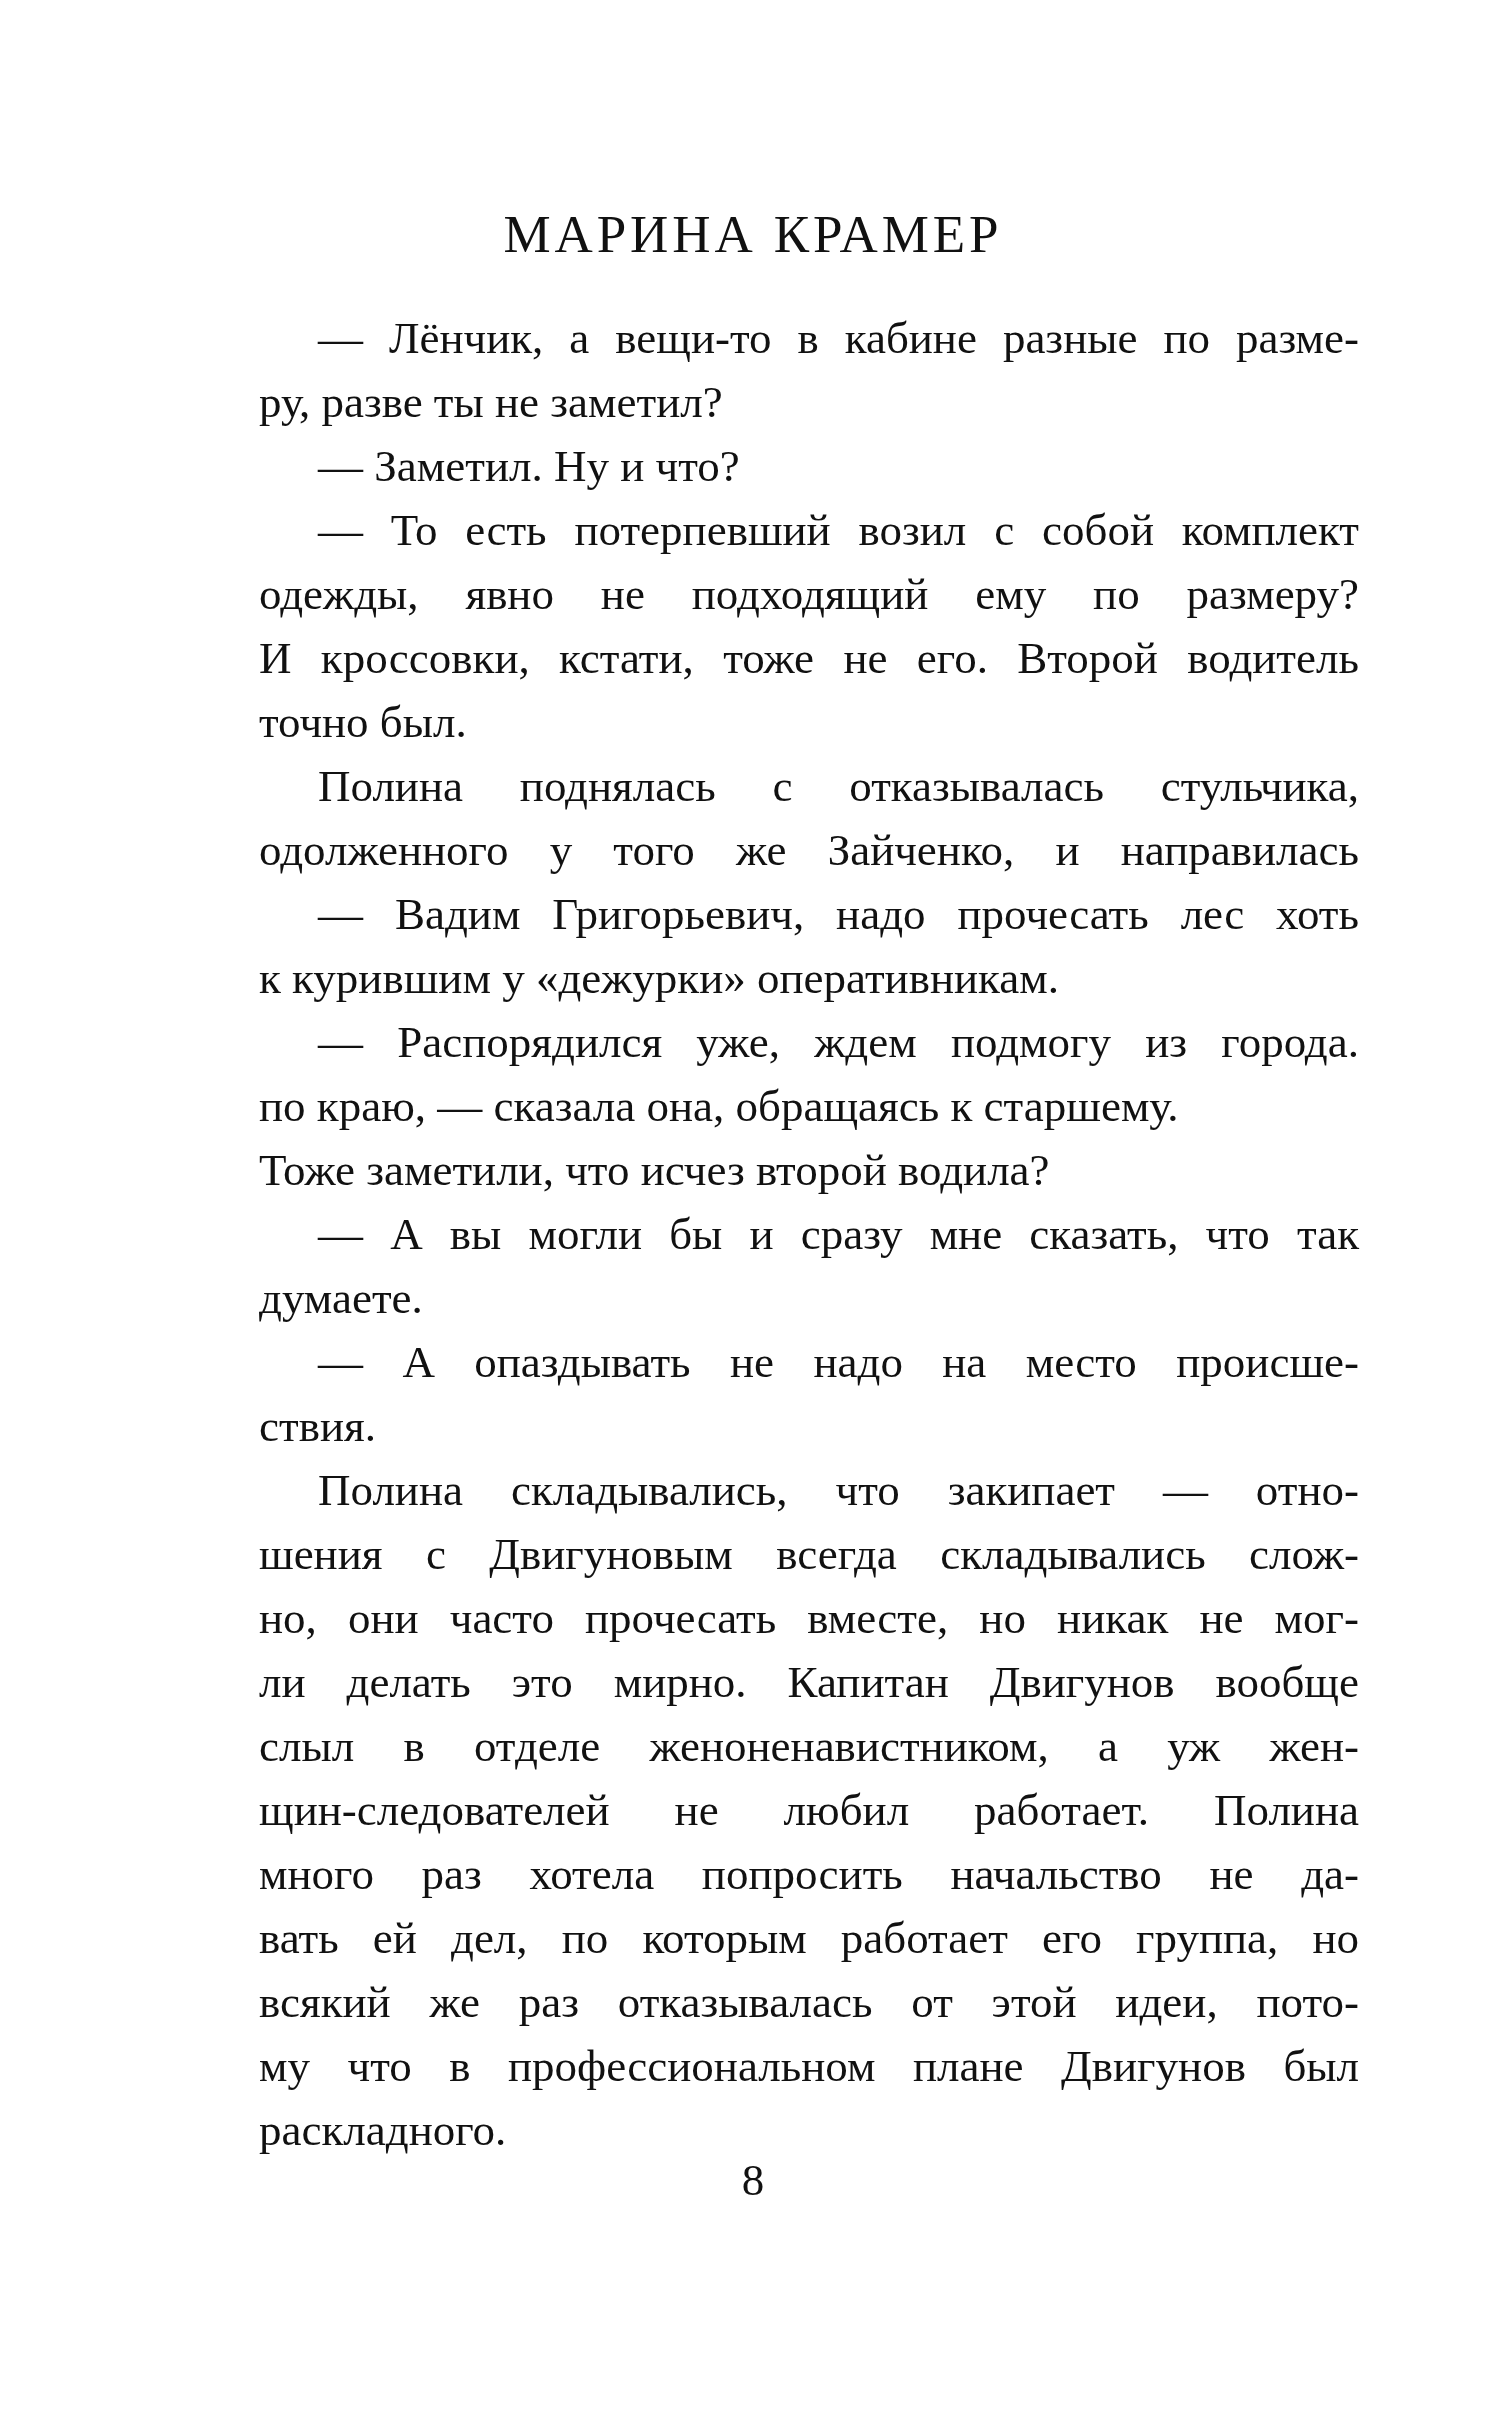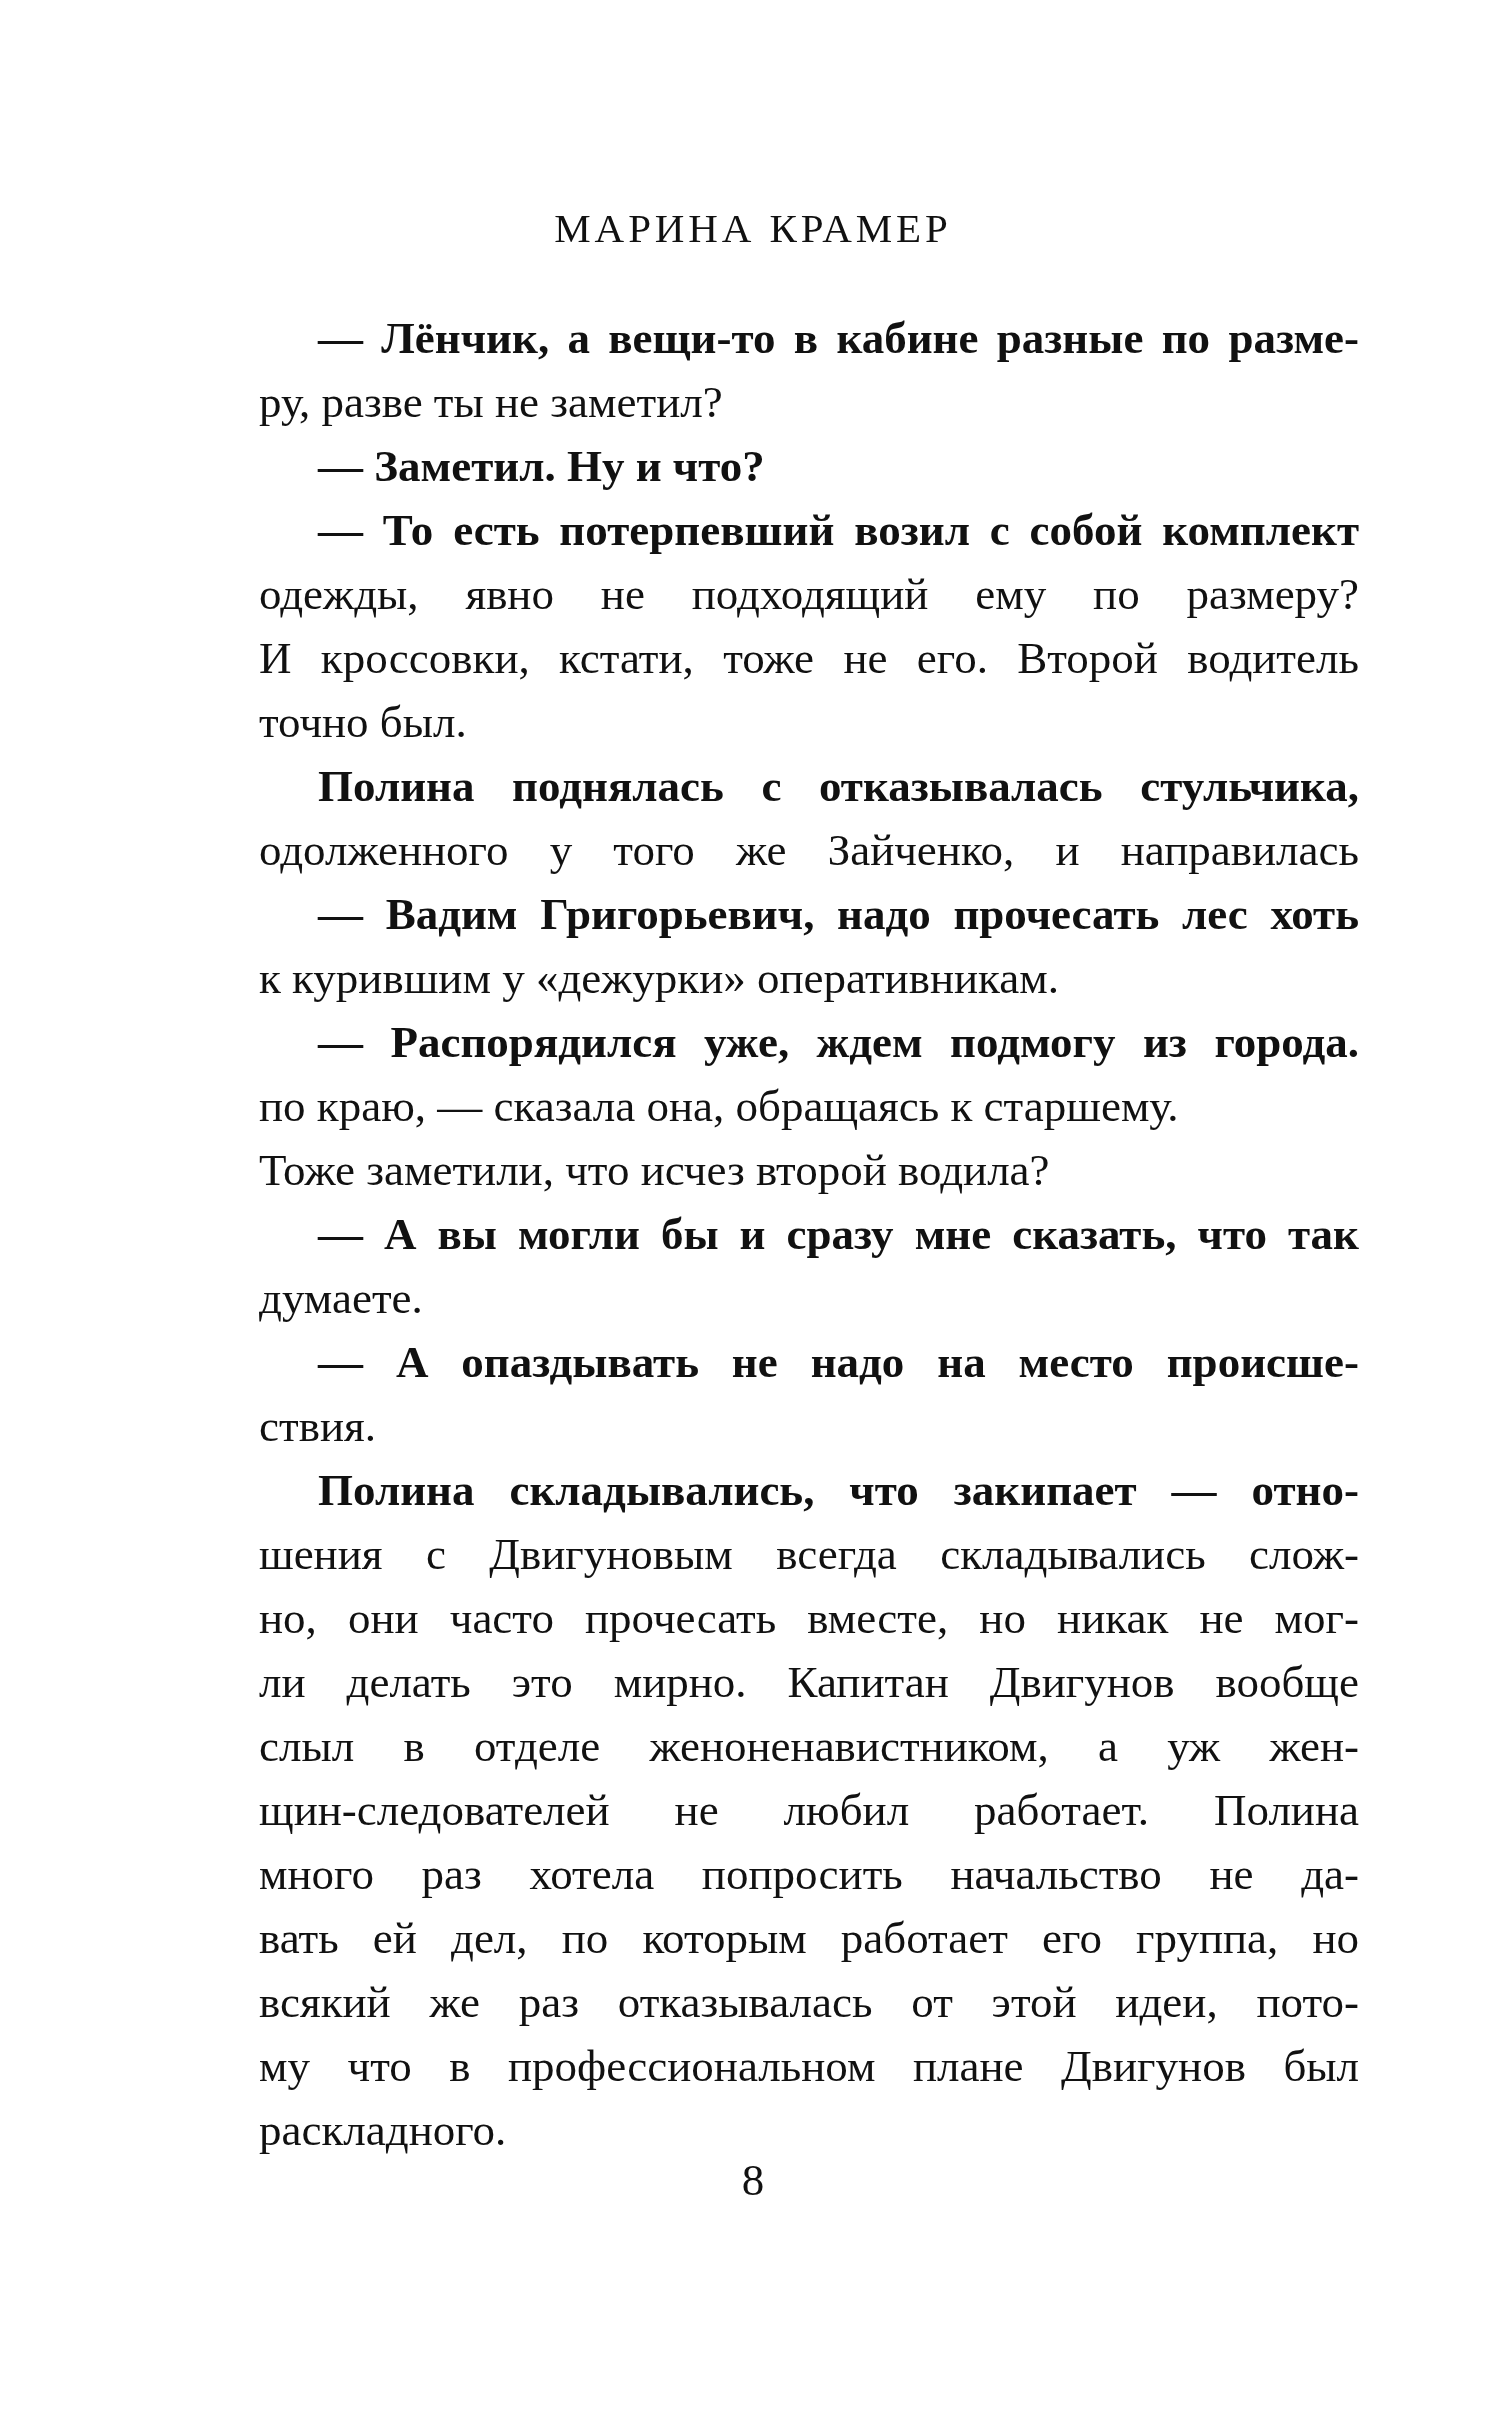--- a/index.html
+++ b/index.html
@@ -1,25 +1,25 @@
 <!DOCTYPE html>
 <html><head>
 <meta charset="utf-8">
 <style>
   html, body { margin: 0; padding: 0; background: #ffffff; }
   body { width: 1506px; height: 2432px; position: relative; overflow: hidden;
          font-family: "Liberation Serif", "DejaVu Serif", serif; color: #111111; }
   .header { position: absolute; top: 204px; left: 0; width: 1506px; text-align: center;
-            font-size: 41px; letter-spacing: 3.9px; }
+            font-size: 53px; letter-spacing: 3.9px; }
   .body-text { position: absolute; top: 306px; left: 259px; width: 1100px;
                font-size: 45px; line-height: 64px; }
   .line { display: block; height: 64px; white-space: nowrap; text-align: justify;
           text-align-last: justify; }
   .line.last { text-align-last: left; }
-  .line.indent { padding-left: 59px; font-weight: bold; }
+  .line.indent { padding-left: 59px; }
   .pagenum { position: absolute; top: 2154px; left: 0; width: 1506px; text-align: center;
              font-size: 45px; }
 </style>
 </head>
 <body>
 
 <div class="header">МАРИНА КРАМЕР</div>
 
 <div class="body-text" id="body-text">
     <span class="line indent">— Лёнчик, а вещи-то в кабине разные по разме-</span>

